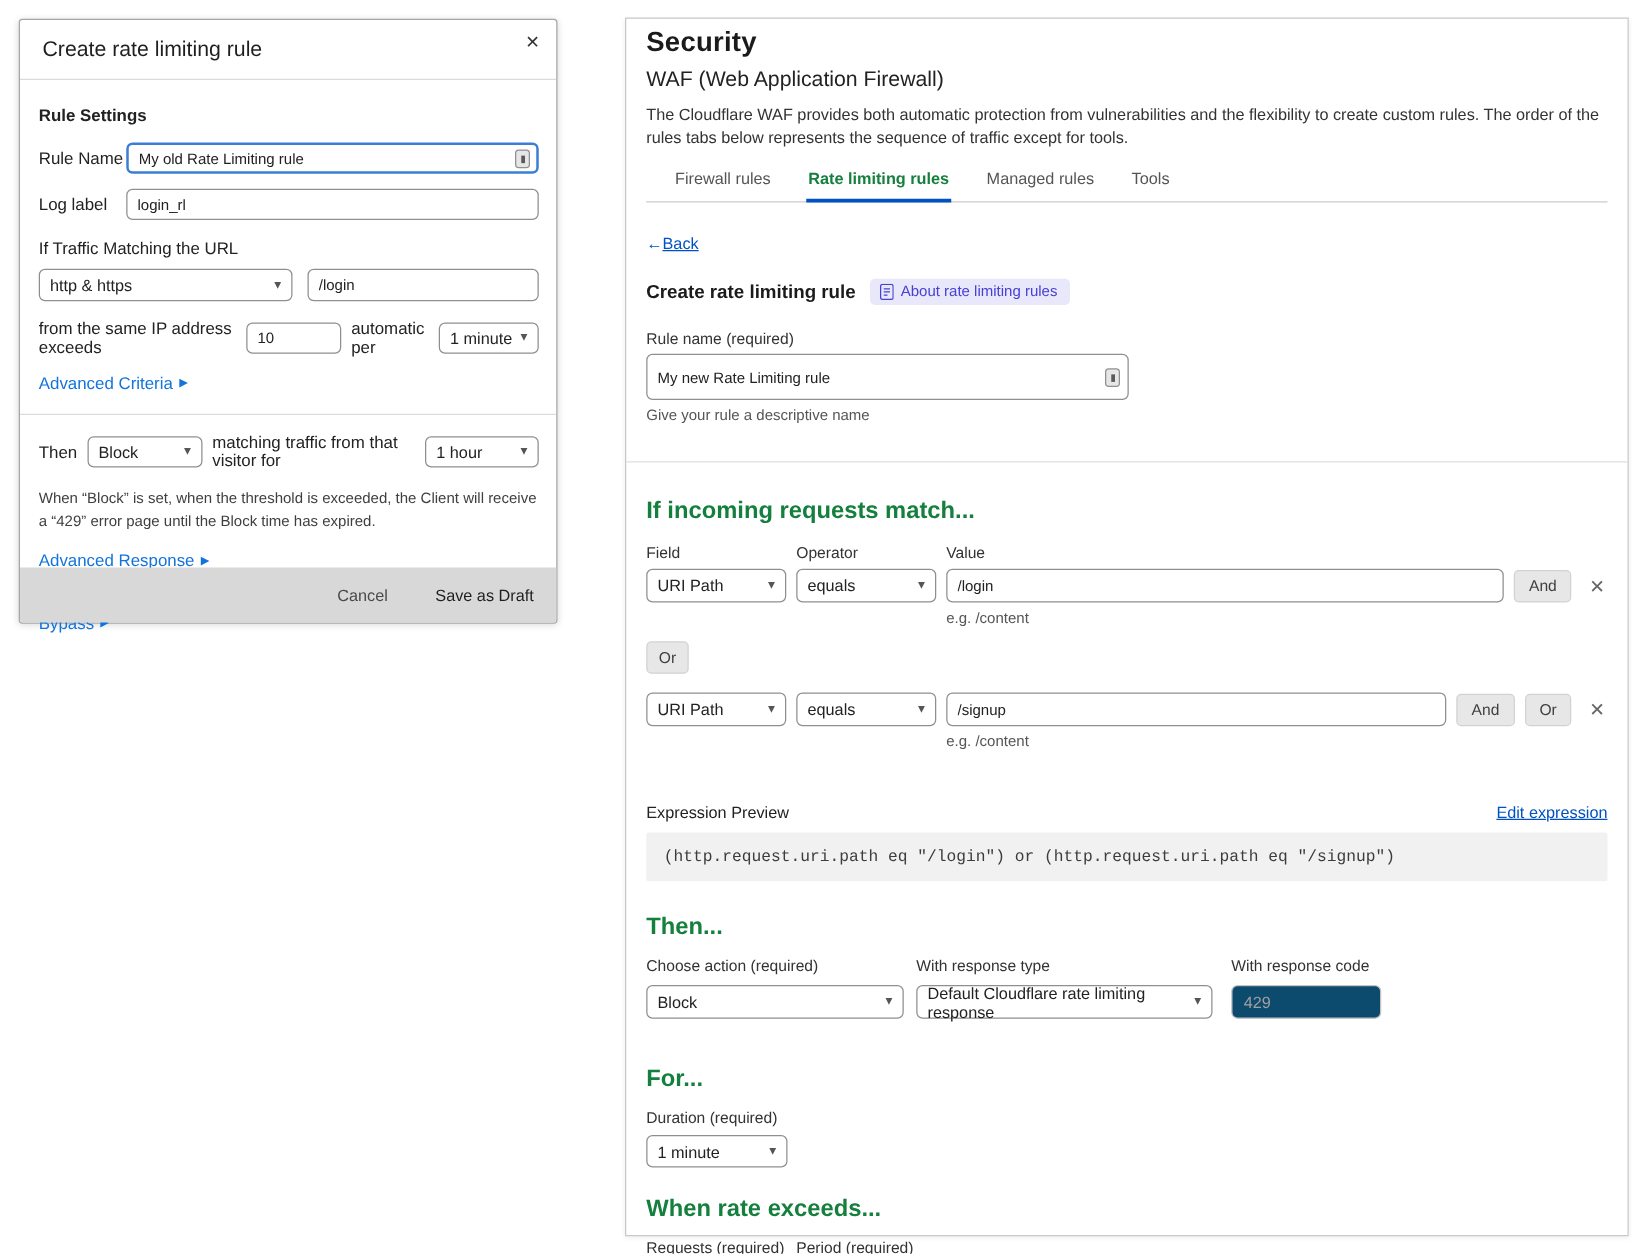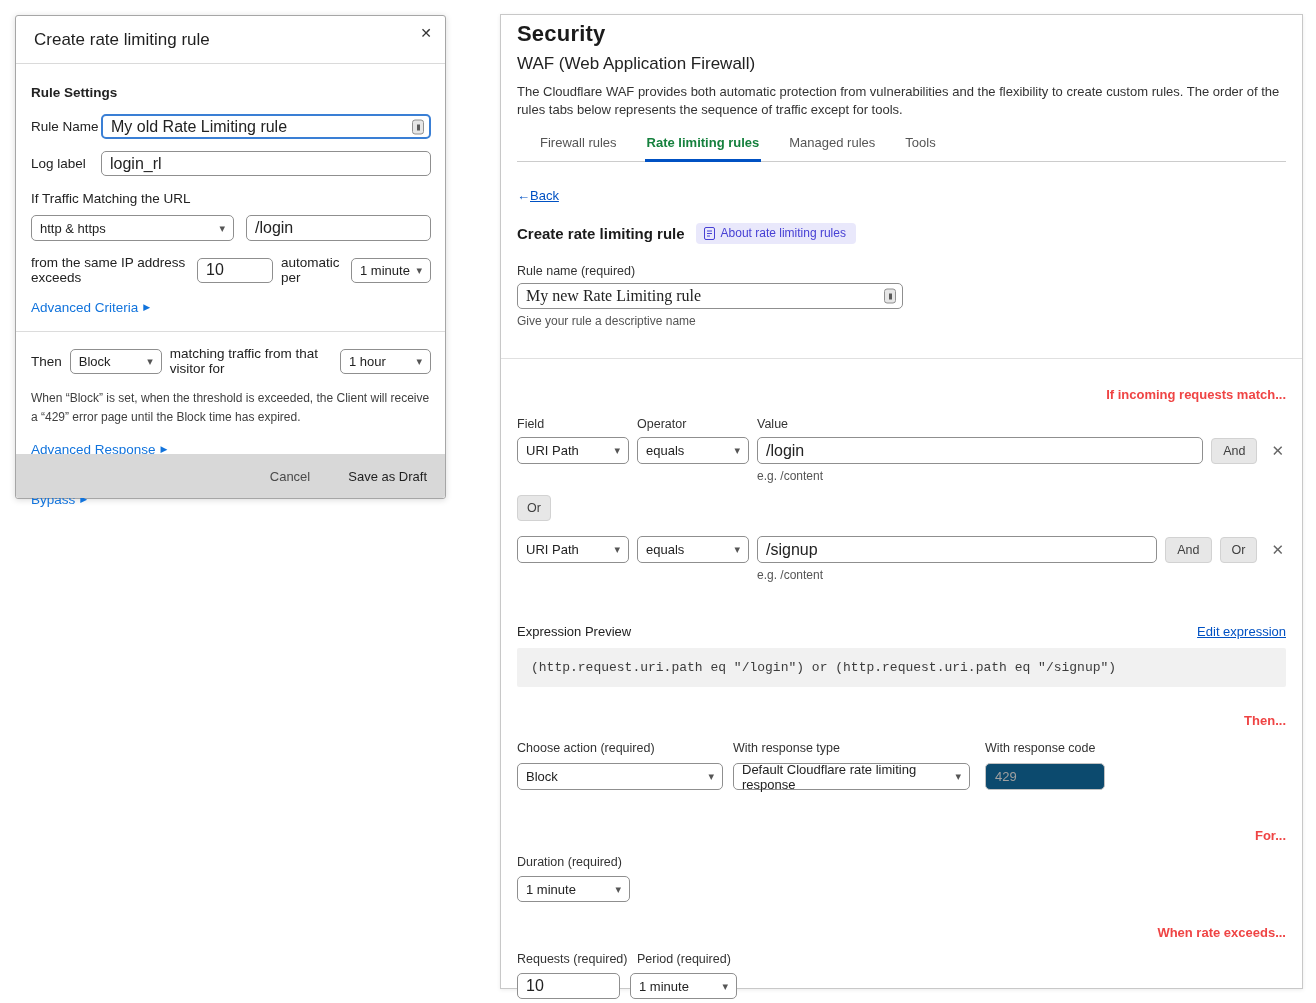--- a/index.html
+++ b/index.html
@@ -2,21 +2,21 @@
 <html><head>
 <meta charset="utf-8">
 <style>
   * { box-sizing: border-box; margin: 0; padding: 0; }
   html,body { width:1316px; height:1003px; background:#ffffff; font-family:"Liberation Sans",sans-serif; color:#222; }
   body { position:relative; overflow:hidden; }
 
   
   .sel { display:flex; align-items:center; justify-content:space-between; border:1px solid #8f8f8f; border-radius:5px; background:#fff; padding:0 8px; font-size:13px; color:#222; cursor:pointer; }
   .sel .caret { font-size:11px; color:#555; margin-left:6px; line-height:1; }
-  .inp { border:1px solid #8f8f8f; border-radius:5px; background:#fff; padding:0 8px; font-size:16px; color:#222; font-family:"Liberation Sans",sans-serif; width:100%; }
+  .inp { border:1px solid #8f8f8f; border-radius:5px; background:#fff; padding:0 8px; font-size:12px; color:#222; font-family:"Liberation Sans",sans-serif; width:100%; }
   .btn-gray { display:inline-flex; align-items:center; justify-content:center; background:#e7e7e7; border:1px solid #d2d2d2; border-radius:4px; font-size:12.5px; color:#3f3f3f; padding:0 11px; height:26px; cursor:pointer; }
   .x-remove { font-size:15px; color:#666; font-weight:400; cursor:pointer; padding:0 2px; }
   .autofill { position:absolute; right:7px; top:50%; transform:translateY(-50%); width:12px; height:15px; border:1px solid #909090; border-radius:3px; background:#e6e6e6; }
   .autofill::after { content:""; position:absolute; left:4px; top:4px; width:3px; height:6px; background:#5a5a5a; }
 
   
   .modal { position:absolute; left:15px; top:15px; width:431px; height:484px; background:#fff; border:1px solid #a6a6a6; border-radius:3px; box-shadow:0 1px 6px rgba(0,0,0,.15); }
   .modal-header { height:48px; border-bottom:1px solid #dadada; display:flex; align-items:center; padding:0 18px; position:relative; }
   .modal-title { font-size:17px; font-weight:500; color:#1f1f1f; }
   .modal-close { position:absolute; right:13px; top:9px; font-size:14px; color:#333; cursor:pointer; }
@@ -54,24 +54,24 @@
   .back-row { margin-top:24px; }
   .back-link { font-size:13px; color:#0051c3; cursor:pointer; }
   .back-link .bl-text { text-decoration:underline; }
   .form-title-row { display:flex; align-items:center; gap:11px; margin-top:19px; }
   .form-title { font-size:15px; font-weight:700; color:#1b1b1b; }
   .badge { display:inline-flex; align-items:center; gap:6px; background:#e9e8fb; color:#4740d4; font-size:12px; border-radius:4px; padding:3px 10px 4px 8px; cursor:pointer; }
   .badge svg { flex:none; }
   .fld-label { font-size:12.5px; color:#333; }
   .rn-label { margin-top:20px; }
   .rn-wrap { position:relative; width:386px; margin-top:5px; }
-  .rn-inp { height:26px; padding-right:40px;font-family:Liberation Serif, serif; }
+  .rn-inp { height:37px; padding-right:40px; }
   .rn-help { font-size:12px; color:#555; margin-top:5px; }
   .p-divider { border-top:1px solid #e0e0e0; margin:30px -16px 0; }
-  .sec-heading { font-size:13px; font-weight:700; color:#ef4444;text-align:right; }
+  .sec-heading { font-size:19px; font-weight:700; color:#15803d; }
   .match-heading { margin-top:28px; }
   .cond-labels { display:flex; margin-top:15px; }
   .cond-labels .cl { width:120px; flex:none; }
   .cond-row { display:flex; align-items:center; gap:8px; margin-top:6px; }
   .cond-row .sel { width:112px; flex:none; height:27px; }
   .cond-row .inp { flex:1; height:27px; }
   .cond-row .btn-gray { height:26px; flex:none; }
   .cond-row .x-remove { margin-left:4px; }
   .cond-hint { font-size:12px; color:#555; margin:5px 0 0 240px; }
   .or-solo { margin-top:12px; height:26px; width:34px; padding:0; }

